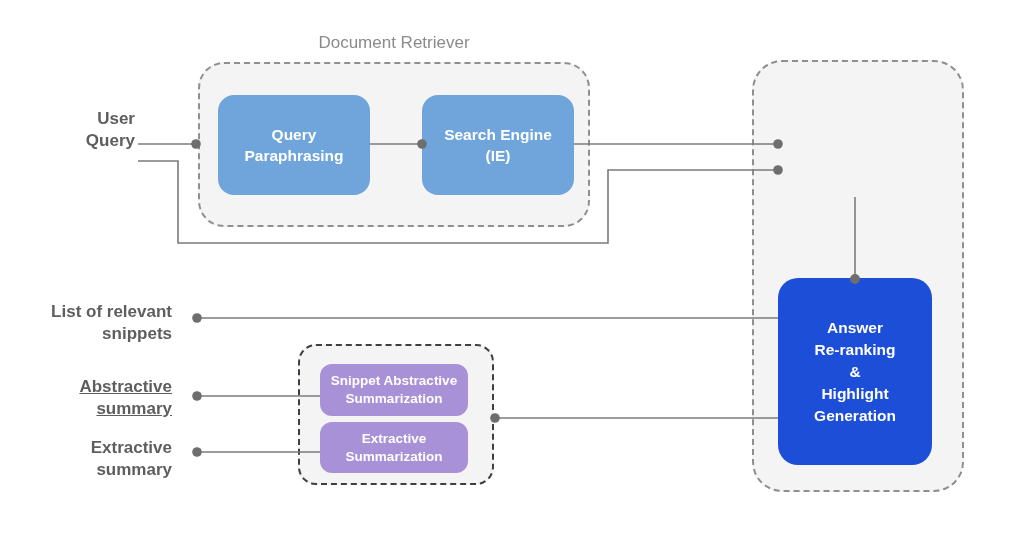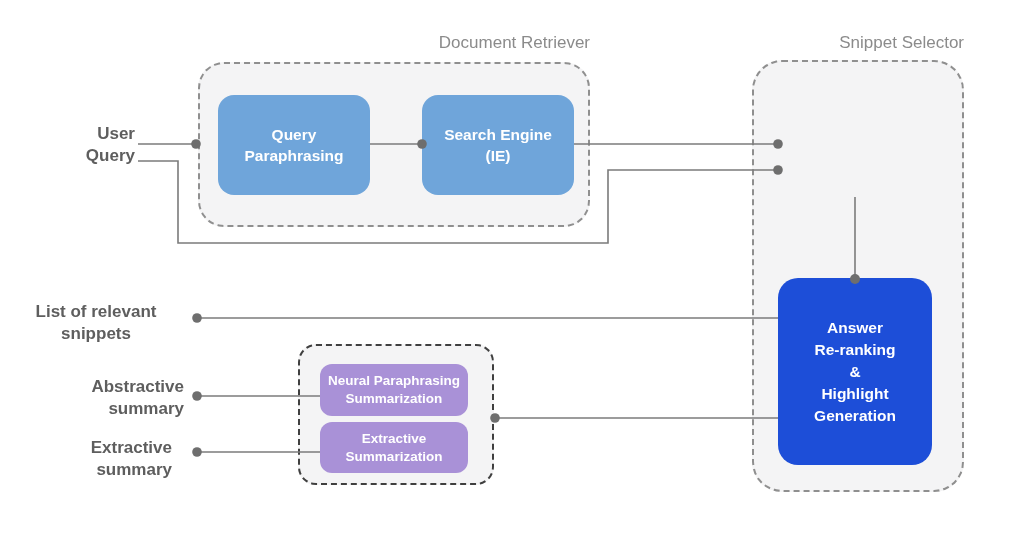--- a/index.html
+++ b/index.html
@@ -19,21 +19,21 @@
     box-sizing: border-box;
   }
   .group.dark-dash {
     border: 2px dashed #3f3f3f;
     border-radius: 18px;
   }
   .group-title {
     position: absolute;
     color: #8b8b8b;
     font-size: 17px;
-    text-align: right;
+    text-align: center;
     white-space: pre-line;
     line-height: 20px;
   }
   .node {
     position: absolute;
     display: flex;
     align-items: center;
     justify-content: center;
     color: #ffffff;
     font-weight: bold;
@@ -63,41 +63,40 @@
 </head>
 <body>
 
 <div id="canvas">
 
   <div class="group" style="left:198px; top:62px; width:392px; height:165px;"></div>
   <div class="group" style="left:752px; top:60px; width:212px; height:432px; border-radius:30px;"></div>
   <div class="group dark-dash" style="left:298px; top:344px; width:196px; height:141px;"></div>
 
   <div class="group-title" style="left:198px; top:33px; width:392px;">Document Retriever</div>
-  <div class="group-title" style="left:752px; top:33px; width:212px;">Snippet Selector</div>
 
   <div class="node blue" style="left:218px; top:95px; width:152px; height:100px;">Query
 Paraphrasing</div>
   <div class="node blue" style="left:422px; top:95px; width:152px; height:100px;">Search Engine
 (IE)</div>
   <div class="node peri-lg" style="left:778px; top:278px; width:154px; height:187px;">Answer
 Re-ranking
 &amp;
 Highlight
 Generation</div>
-  <div class="node purple" style="left:320px; top:364px; width:148px; height:52px;">Neural Paraphrasing
+  <div class="node purple" style="left:320px; top:364px; width:148px; height:52px;">Snippet Abstractive
 Summarization</div>
   <div class="node purple" style="left:320px; top:422px; width:148px; height:51px;">Extractive
 Summarization</div>
 
-  <div class="io-label" style="left:40px; top:123px; width:95px;">User
+  <div class="io-label" style="left:40px; top:108px; width:95px;">User
 Query</div>
-  <div class="io-label" style="left:20px; top:301px; width:152px;text-align:center;">List of relevant
+  <div class="io-label" style="left:20px; top:301px; width:152px;">List of relevant
 snippets</div>
-  <div class="io-label" style="left:52px; top:376px; width:132px;">Abstractive
+  <div class="io-label" style="left:40px; top:376px; width:132px;text-decoration:underline;">Abstractive
 summary</div>
   <div class="io-label" style="left:40px; top:437px; width:132px;">Extractive
 summary</div>
 
   <svg id="connector-layer" width="1024" height="540" viewBox="0 0 1024 540">
     <g fill="none" stroke="#7b7b7b" stroke-width="1.6">
       <path d="M138 144 H196"></path>
       <path d="M138 161 H178 V243 H608 V170 H778"></path>
       <path d="M370 144 H422"></path>
       <path d="M574 144 H778"></path>

